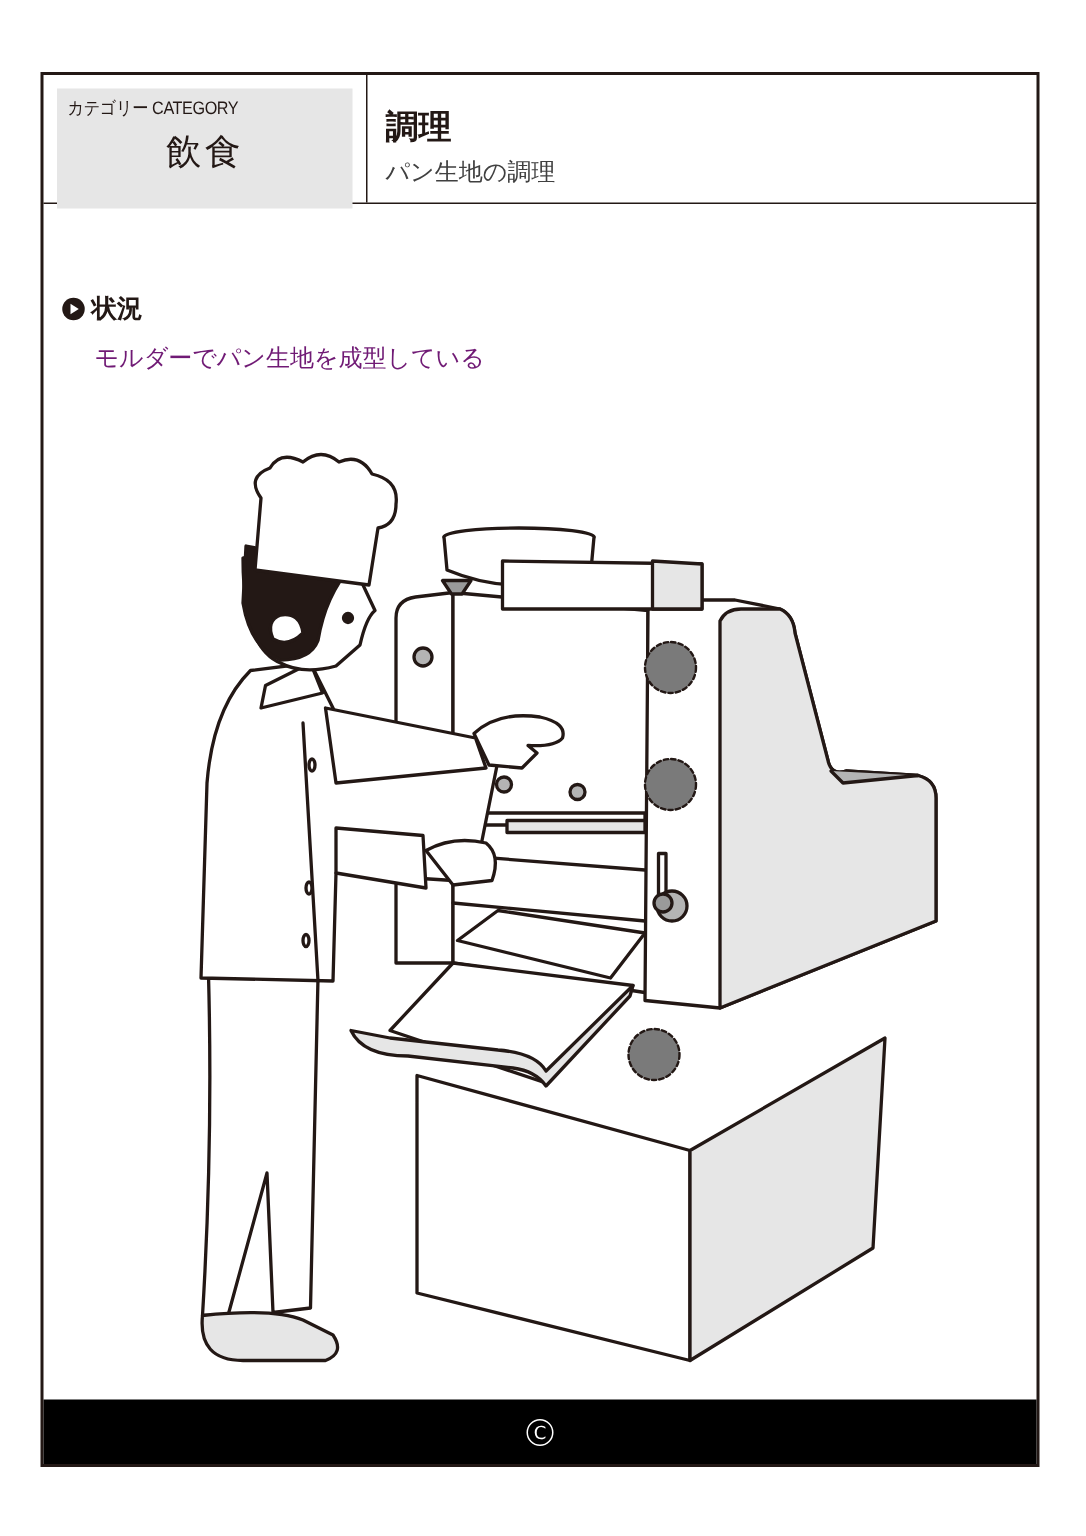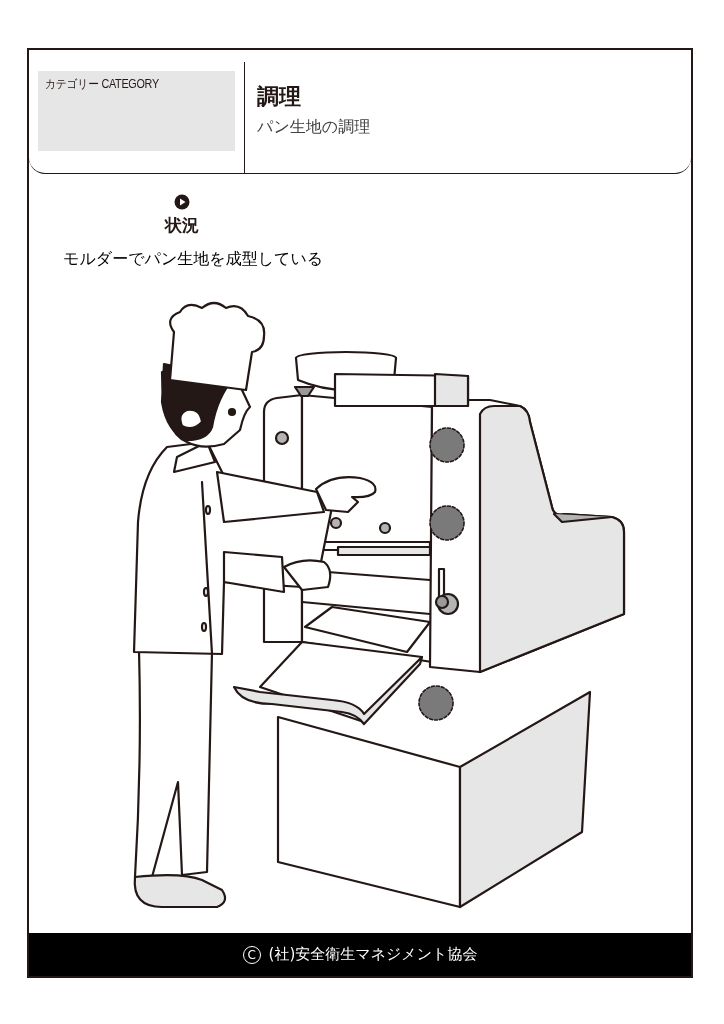--- a/index.html
+++ b/index.html
@@ -1,50 +1,51 @@
 <!DOCTYPE html>
 <html><head>
   <meta charset="utf-8">
   <style>
     html, body { margin: 0; padding: 0; background: #ffffff; }
     body { width: 724px; height: 1024px; position: relative; overflow: hidden;
            font-family: "DejaVu Sans", "Liberation Sans", sans-serif; color: #231815; }
     .sheet { position: absolute; left: 27px; top: 48px; width: 666px; height: 930px;
              border: 2px solid #231815; box-sizing: border-box; background: #fff; }
-    .header { position: absolute; left: 0; top: 12px; width: 100%; height: 112px;
-              border-bottom: 1.5px solid #231815; box-sizing: border-box; border-radius: 16px; }
+    .header { position: absolute; left: 0; top: 0; width: 100%; height: 86px;
+              border-bottom: 1.5px solid #231815; box-sizing: border-box; }
     .cat-cell { position: absolute; left: 0; top: 0; width: 216px; height: 100%;
                 border-right: 1.5px solid #231815; box-sizing: border-box; }
     .cat-box { position: absolute; left: 9px; top: 9px; width: 197px; height: 80px; background: #e6e6e6; }
     .cat-label { position: absolute; left: 7px; top: 5px; font-size: 12px; letter-spacing: -0.3px;
                  font-family: "Liberation Sans", sans-serif; transform: scaleX(0.9); transform-origin: left; }
     .cat-value { position: absolute; left: 0; width: 100%; top: 26px; text-align: center;
                  font-size: 24px; letter-spacing: 2px; }
     .title-cell { position: absolute; left: 228px; top: 0; }
     .title { position: absolute; left: 0; top: 20px; font-size: 22px; font-weight: bold; white-space: nowrap; font-family: Liberation Mono, monospace; }
     .subtitle { position: absolute; left: 0; top: 55px; font-size: 16px; white-space: nowrap; color: #404040; }
     .situation { position: absolute; left: 12px; top: 144px; }
-    .sit-head { display: flex; align-items: center; gap: 4px; font-size: 17px; font-weight: bold; flex-direction: column; }
+    .sit-head { display: flex; align-items: center; gap: 4px; font-size: 17px; font-weight: bold; }
     .sit-icon { width: 16px; height: 16px; }
-    .sit-body { margin-top: 12px; margin-left: 22px; font-size: 16px; color: #000000; white-space: nowrap; }
+    .sit-body { margin-top: 12px; margin-left: 22px; font-size: 16px; color: #701a75; white-space: nowrap; }
     .illust { position: absolute; left: 0; top: 0; }
     .footer { position: absolute; left: 0; bottom: 0; width: 100%; height: 43px; background: #000;
               color: #fff; display: flex; align-items: center; justify-content: center; gap: 8px;
               font-size: 15px; }
     .copy-icon { width: 18px; height: 18px; border: 1.5px solid #fff; border-radius: 50%;
                  display: inline-flex; align-items: center; justify-content: center; font-size: 12px; box-sizing: border-box; }
   </style>
 </head>
 <body>
 
 <div class="sheet">
   <div class="header">
     <div class="cat-cell">
       <div class="cat-box">
         <div class="cat-label">カテゴリー CATEGORY</div>
+        <div class="cat-value">飲食</div>
       </div>
     </div>
     <div class="title-cell">
       <div class="title">調理</div>
       <div class="subtitle">パン生地の調理</div>
     </div>
   </div>
 
   <div class="situation">
     <div class="sit-head">
@@ -128,15 +129,14 @@
       <path d="M162,362 L232,376 Q215,395 210,425 Q205,438 185,438 Q165,430 160,400 Z" fill="#231815"></path>
       <path d="M185,408 Q175,412 180,424 Q190,430 200,420 Q198,406 185,408 Z" fill="#fff"></path>
       <circle cx="230" cy="410" r="3" fill="#231815"></circle>
 
       <path d="M168,378 L172,330 Q162,316 178,310 Q185,298 200,306 Q212,296 224,306 Q238,300 246,314 Q264,318 262,334 Q262,348 250,350 L244,388 Z" fill="#fff"></path>
     </g>
   </svg>
 
   <div class="footer">
     <span class="copy-icon">C</span>
-    <span>(社)安全衛生マネジメント協会</span>
   </div>
 </div>
 
 </body></html>

